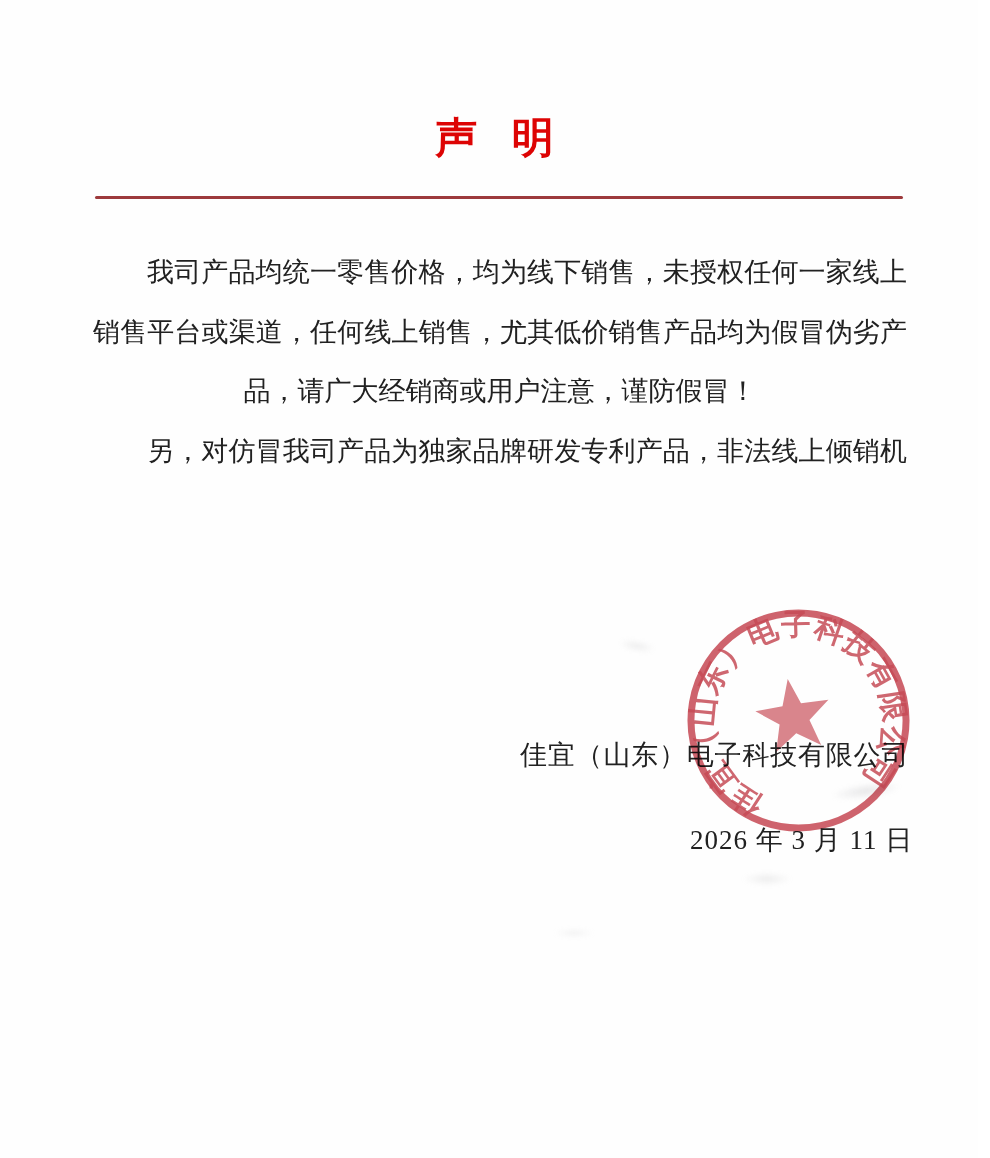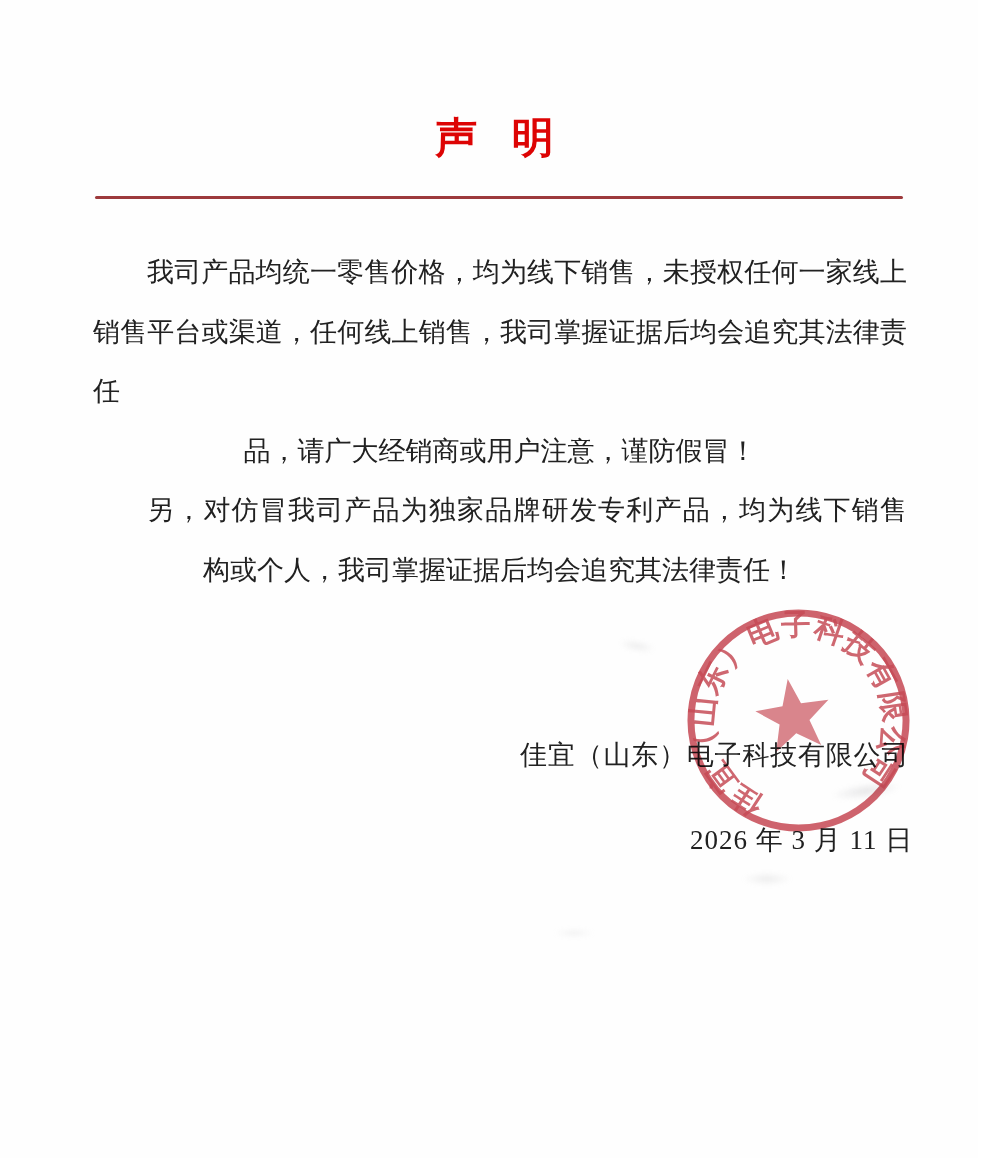--- a/index.html
+++ b/index.html
@@ -94,24 +94,23 @@
 <body>
 
 <div class="page">
 
   <div class="title">声 明</div>
 
   <div class="rule"></div>
 
   <div class="body-block">
     <div class="line indent full">我司产品均统一零售价格，均为线下销售，未授权任何一家线上</div>
-    <div class="line full">销售平台或渠道，任何线上销售，我司掌握证据后均会追究其法律责任</div>
+    <div class="line full">销售平台或渠道，任何线上销售，尤其低价销售产品均为假冒伪劣产</div>
     <div class="line">品，请广大经销商或用户注意，谨防假冒！</div>
-    <div class="line indent full">另，对仿冒我司产品为独家品牌研发专利产品，均为线下销售</div>
-    <div class="line">构或个人，我司掌握证据后均会追究其法律责任！</div>
+    <div class="line indent full">另，对仿冒我司产品为独家品牌研发专利产品，非法线上倾销机</div>
   </div>
 
   <div class="signature">佳宜（山东）电子科技有限公司</div>
 
   <div class="date">2026 年 3 月 11 日</div>
 
   <svg class="seal" viewBox="-115 -115 230 230" xmlns="http://www.w3.org/2000/svg" xmlns:xlink="http://www.w3.org/1999/xlink">
     <g transform="rotate(-12)">
       <circle r="108" fill="none" stroke="var(--seal-red,#c23a46)" stroke-width="7" opacity="0.86"></circle>
       <polygon points="0,-39 9.4,-12.9 37.1,-12.1 15.2,4.9 22.9,31.6 0,16 -22.9,31.6 -15.2,4.9 -37.1,-12.1 -9.4,-12.9" transform="translate(-4,-4) rotate(3)" fill="var(--seal-star,#cb5660)" opacity="0.78"></polygon>

